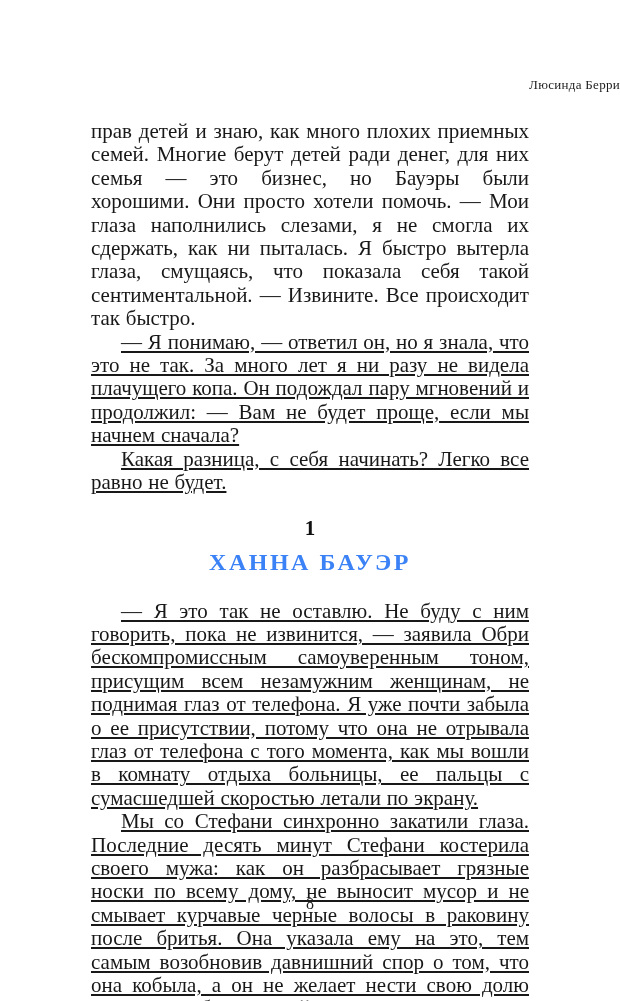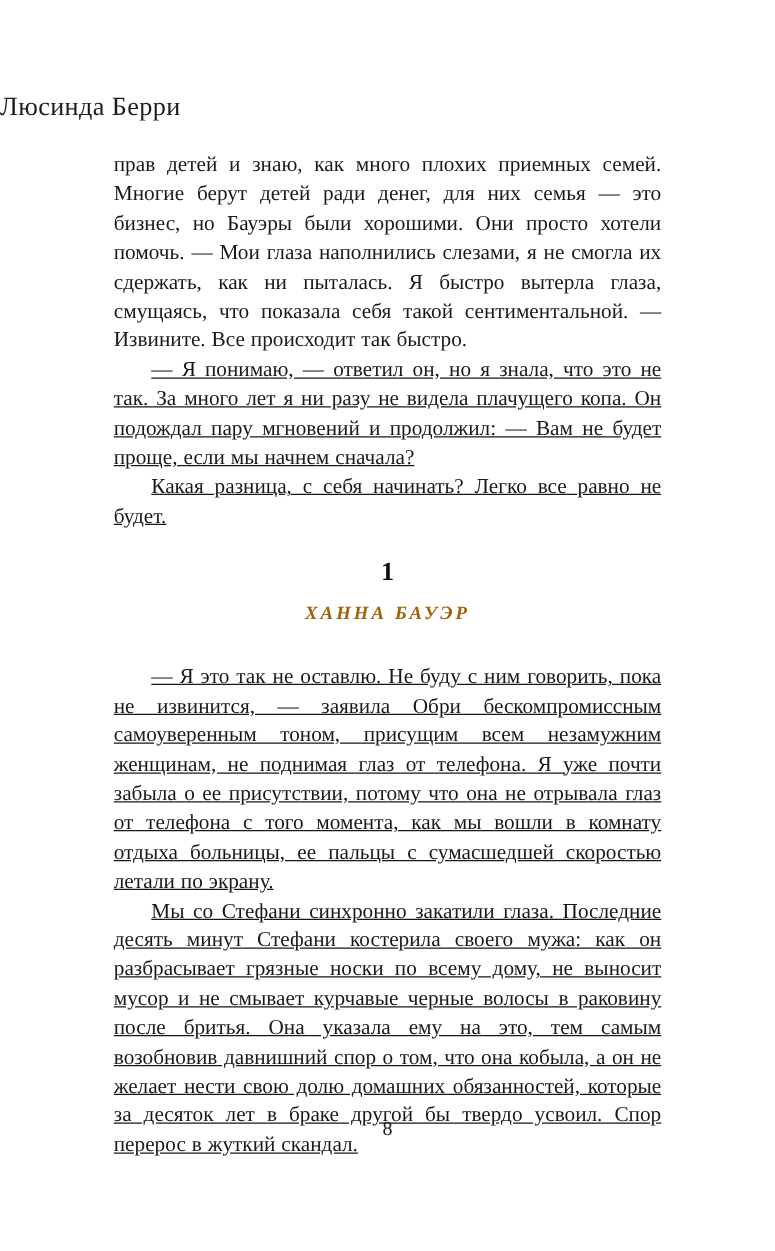--- a/index.html
+++ b/index.html
@@ -12,30 +12,30 @@
     width: 620px;
     height: 1001px;
     margin: 0 auto;
     background: #ffffff;
     color: #181818;
     font-family: "Liberation Serif", "DejaVu Serif", serif;
     overflow: hidden;
   }
   .running-header {
     padding-top: 76px;
-    text-align: left;
-    font-size: 21px;
+    text-align: right;
+    font-size: 13px;
     line-height: 18px;
     color: #1c1c1c;
     letter-spacing: 0.3px;
   }
   .text-block {
     width: 438px;
     margin: 26px auto 0 auto;
-    font-size: 17px;
+    font-size: 21px;
     line-height: 23.4px;
     text-align: justify;
     hyphens: auto;
     -webkit-hyphens: auto;
     word-spacing: 0.5px;
   }
   .text-block p {
     margin: 0;
   }
   .text-block p.indent {
@@ -47,26 +47,25 @@
     margin: 20px auto 16px auto;
   }
   .chapter-number {
     font-size: 21px;
     font-weight: bold;
     line-height: 26px;
     color: #111111;
   }
   .chapter-title {
     margin-top: 9px;
-    font-size: 15px;
+    font-size: 24px;
     font-weight: bold;
     letter-spacing: 2.5px;
     line-height: 24px;
-    color: #a16207;
-    font-style: italic;
+    color: #3b82f6;
   }
   .page-number {
     position: absolute;
     left: 0;
     right: 0;
     bottom: 88px;
     text-align: center;
     font-size: 16px;
     color: #1c1c1c;
   }

